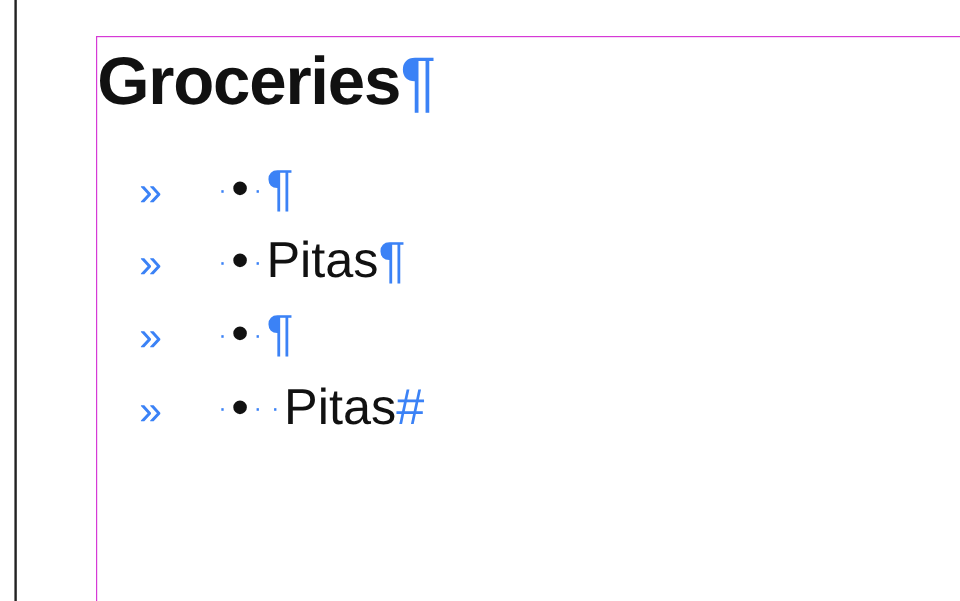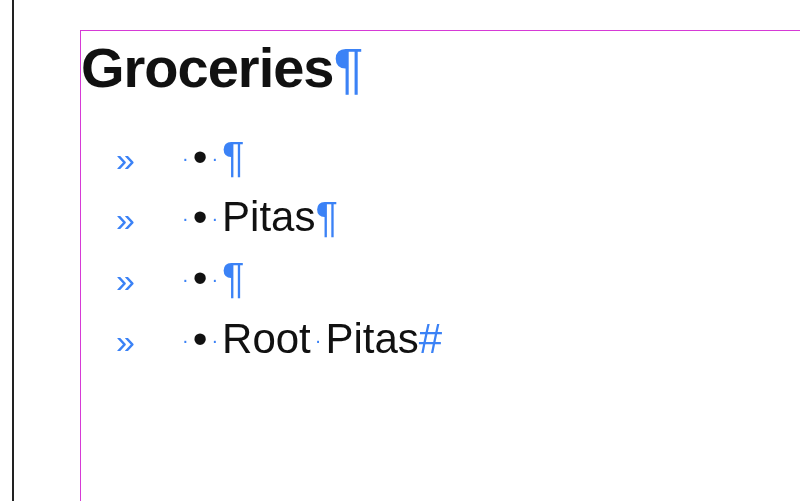--- a/index.html
+++ b/index.html
@@ -47,20 +47,19 @@
         <span class="tab-dot">·</span>
         <span class="bullet">•</span>
         <span class="space-dot">·</span>
         <span class="pilcrow">¶</span>
       </div>
       <div class="row">
         <span class="indent-mark">»</span>
         <span class="tab-dot">·</span>
         <span class="bullet">•</span>
         <span class="space-dot">·</span>
-        <span>Root</span>
         <span class="space-dot">·</span>
         <span>Pitas</span>
         <span class="end-hash">#</span>
       </div>
     </div>
 
 </div>
 
 </body></html>

